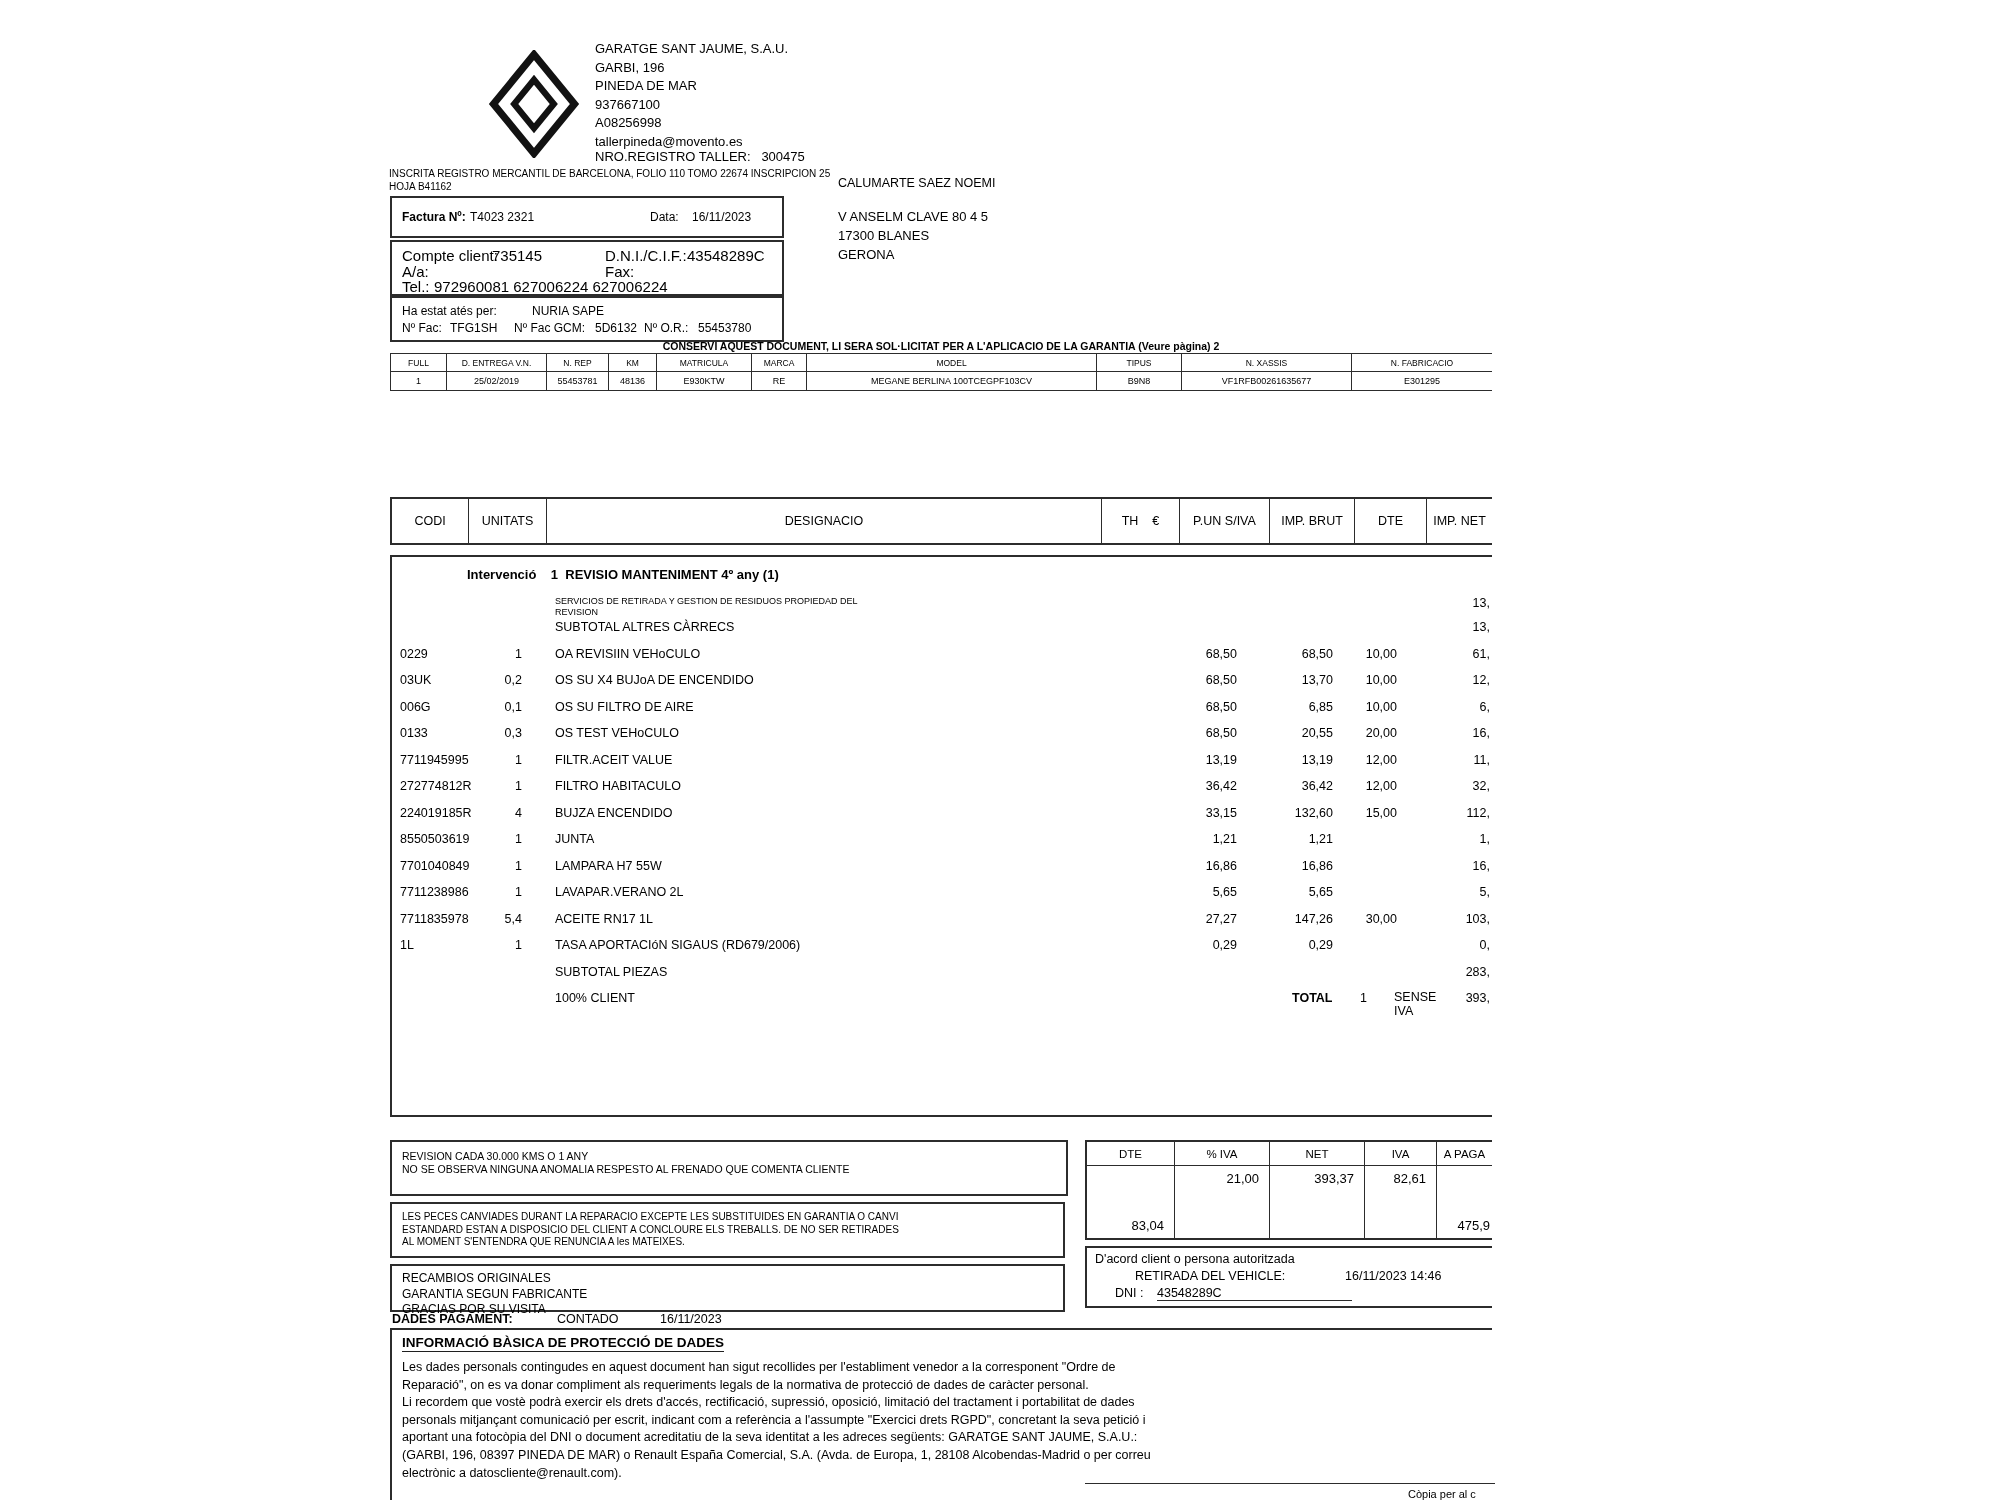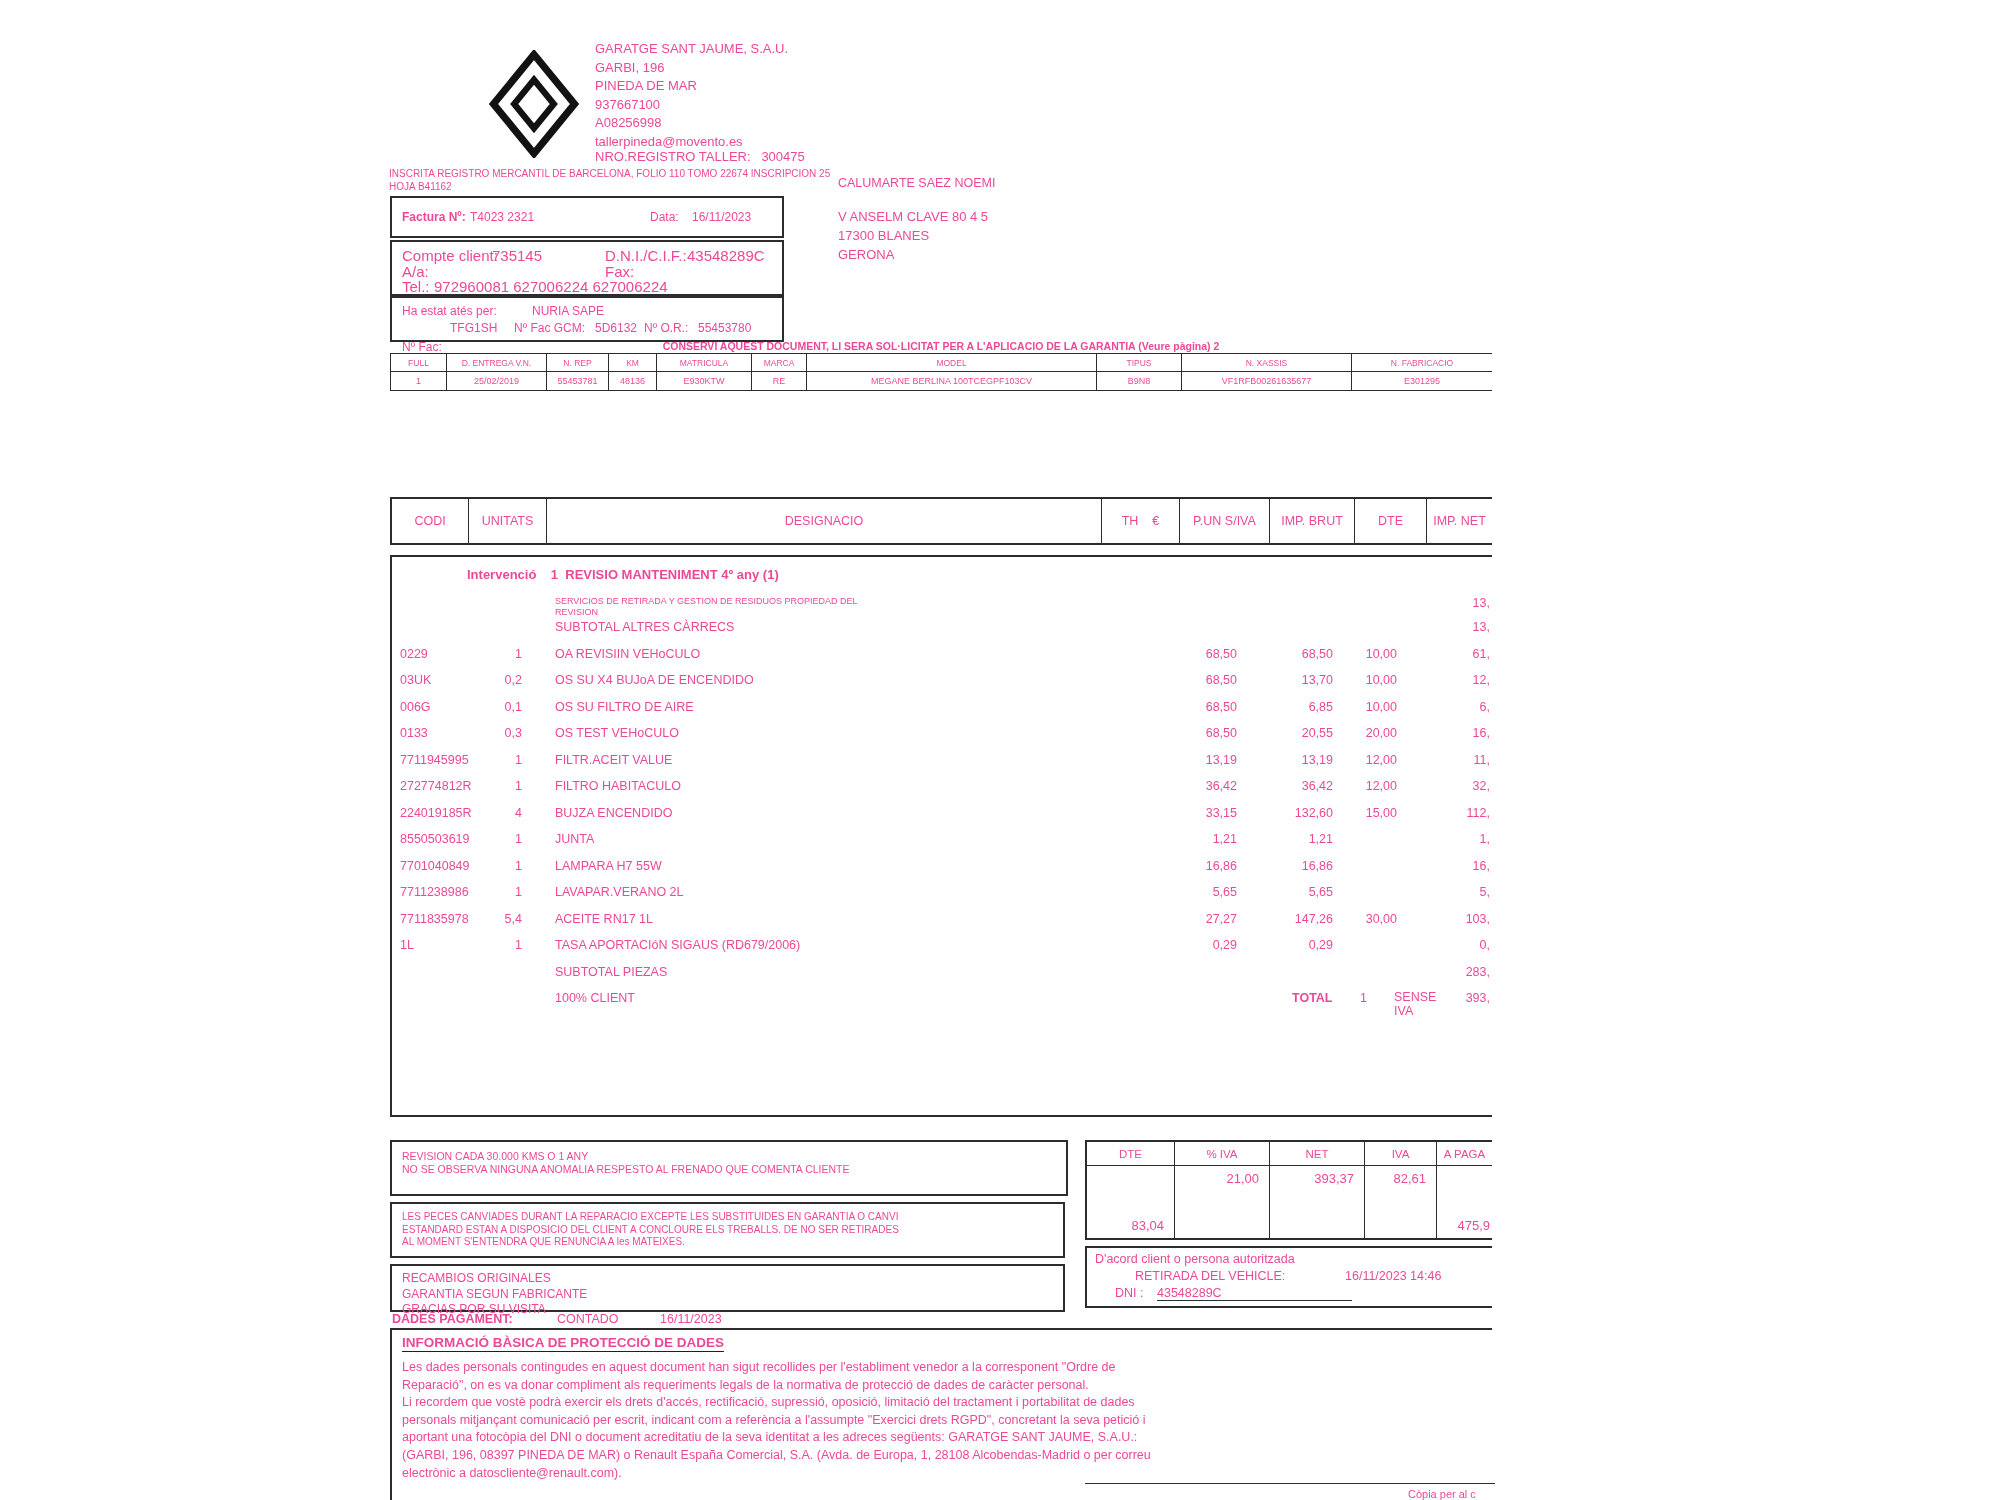--- a/index.html
+++ b/index.html
@@ -1,17 +1,17 @@
 <!DOCTYPE html>
 <html><head>
 <meta charset="utf-8">
 <style>
   html,body{margin:0;padding:0;background:#fff;}
   #page{position:relative;width:2000px;height:1500px;background:#ffffff;overflow:hidden;
-        font-family:"Liberation Sans", sans-serif;color:#ec4899;}
+        font-family:"Liberation Sans", sans-serif;color:#000000;}
   .abs{position:absolute;}
   .b{font-weight:bold;}
   .nw{white-space:nowrap;}
   
   #logo{left:488px;top:50px;width:92px;height:108px;}
   .company{left:595px;top:40px;font-size:13px;line-height:18.5px;}
   .registro{left:595px;top:149px;font-size:13px;white-space:pre;}
   .mercantil{left:389px;top:168px;font-size:10px;line-height:12.5px;width:470px;}
   .custname{left:838px;top:176px;font-size:12.5px;}
   .custaddr{left:838px;top:207px;font-size:13px;line-height:19px;}
@@ -127,21 +127,21 @@
     <span style="left:295px;top:5px;">43548289C</span>
     <span style="left:10px;top:21px;">A/a:</span>
     <span style="left:213px;top:21px;">Fax:</span>
     <span style="left:10px;top:36px;">Tel.:</span>
     <span style="left:42px;top:36px;">972960081  627006224  627006224</span>
   </div>
 
   <div class="abs hbox" id="atesBox">
     <span style="left:10px;top:6px;">Ha estat atés per:</span>
     <span style="left:140px;top:6px;">NURIA SAPE</span>
-    <span style="left:10px;top:23px;margin-top:19px;">Nº Fac:</span>
+    <span style="left:10px;top:23px;">Nº Fac:</span>
     <span style="left:58px;top:23px;">TFG1SH</span>
     <span style="left:122px;top:23px;">Nº Fac GCM:</span>
     <span style="left:203px;top:23px;">5D6132</span>
     <span style="left:252px;top:23px;">Nº O.R.:</span>
     <span style="left:306px;top:23px;">55453780</span>
   </div>
 
   <div class="abs notice">CONSERVI AQUEST DOCUMENT, LI SERA SOL·LICITAT PER A L'APLICACIO DE LA GARANTIA (Veure pàgina)   2</div>
 
   <div class="abs vtable">

